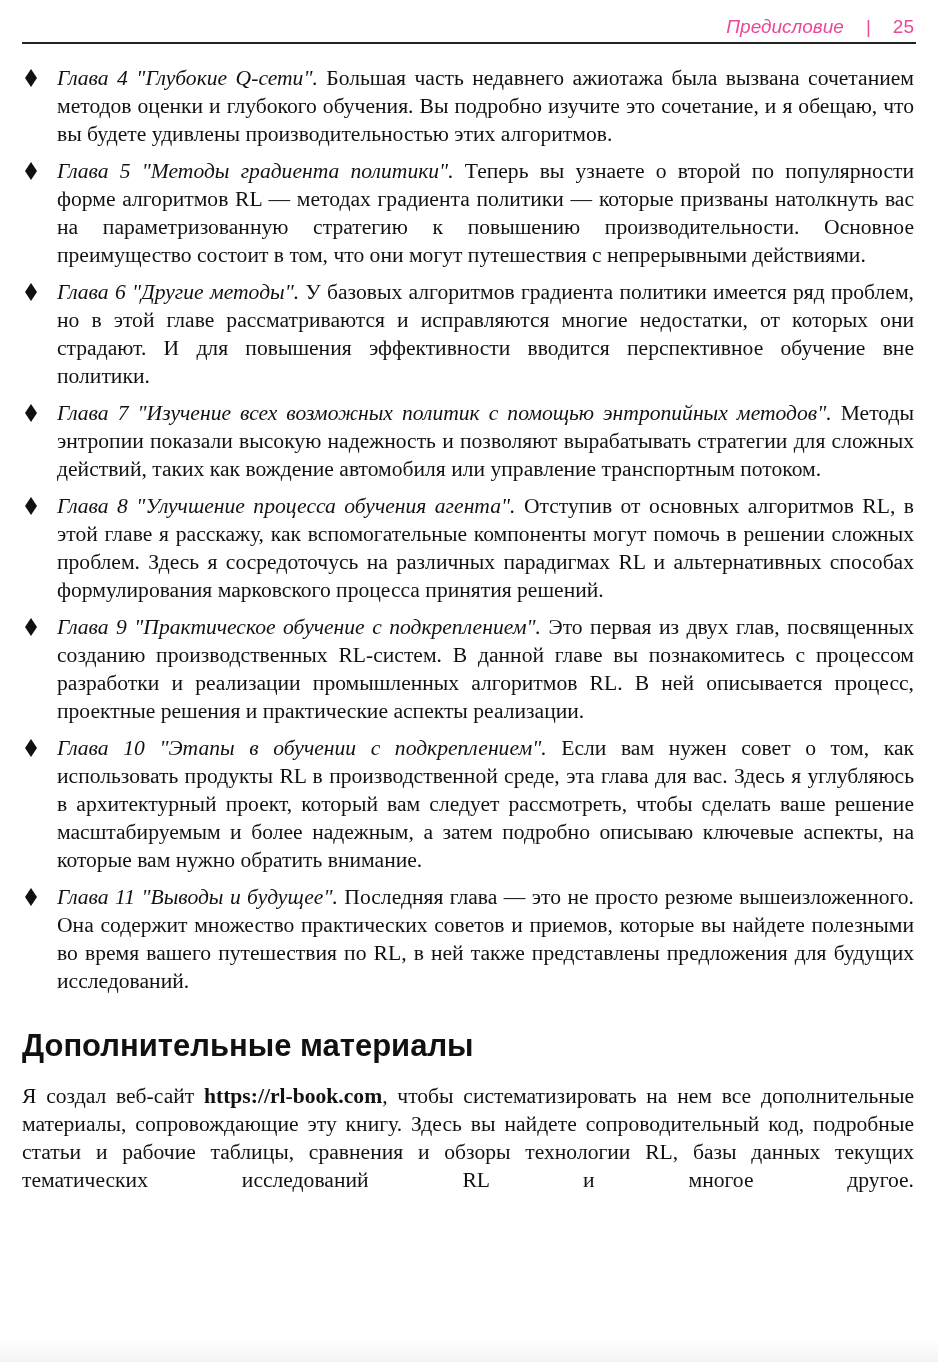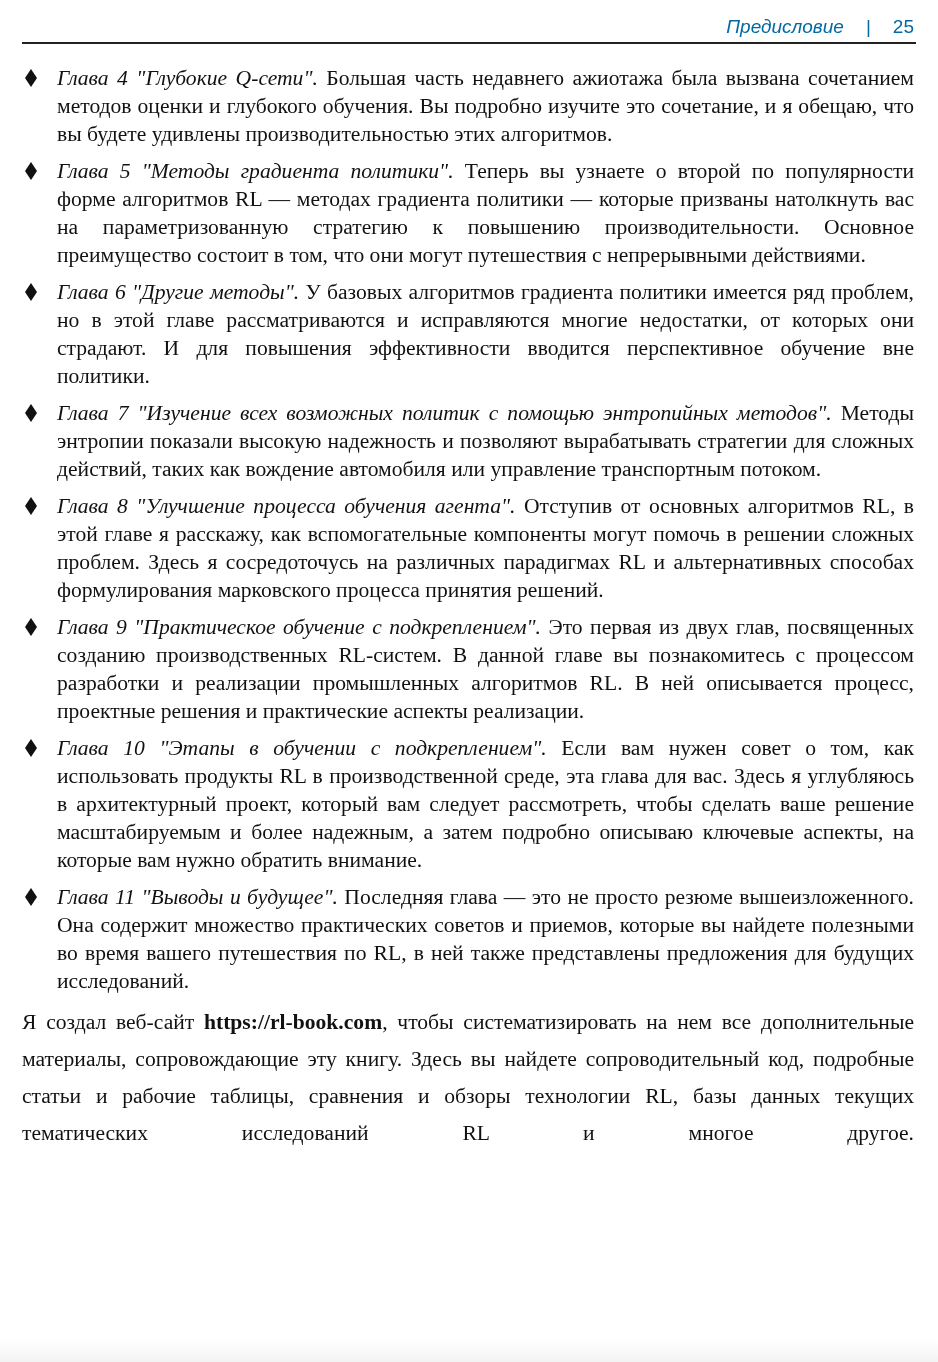--- a/index.html
+++ b/index.html
@@ -8,42 +8,42 @@
       font-family: "Liberation Serif", "DejaVu Serif", serif;
       color: #111;
     }
     .page-header {
       position: absolute; left: 22px; top: 0; width: 894px; height: 42px;
       border-bottom: 2px solid #222;
     }
     .header-right {
       position: absolute; right: 2px; top: 16px;
       font-family: "Liberation Sans", "DejaVu Sans", sans-serif;
-      font-size: 19px; color: #0369a1; white-space: nowrap;
+      font-size: 19px; color: #ec4899; white-space: nowrap;
     }
     .header-title { font-style: italic; }
     .header-sep { display: inline-block; margin: 0 22px; }
     .content { position: absolute; left: 22px; top: 64px; width: 892px; }
     .bullet-item {
       position: relative; padding-left: 35px; margin: 0 0 9px 0;
       font-size: 21.6px; line-height: 28px; text-align: justify;
       hyphens: manual;
     }
     .bullet-icon {
       position: absolute; left: 2px; top: 4px; width: 14px; height: 20px;
     }
     .bullet-icon svg { display: block; }
     .chapter-title { font-style: italic; }
     .section-heading {
       font-family: "Liberation Sans", "DejaVu Sans", sans-serif;
       font-weight: bold; font-size: 31px; line-height: 38px;
       margin: 32px 0 17px 0; letter-spacing: 0px;
     }
     .paragraph {
-      font-size: 21.6px; line-height: 37px; text-align: justify;
+      font-size: 21.6px; line-height: 28px; text-align: justify;
       text-align-last: justify;
     }
     .link-bold { font-weight: bold; }
     .bottom-fade {
       position: absolute; left: 0; bottom: 0; width: 938px; height: 22px;
       background: linear-gradient(to bottom, rgba(255,255,255,0), #f3f3f3);
     }
   </style>
 </head>
 <body>
@@ -115,19 +115,20 @@
     <div class="bullet-item">
       <span class="bullet-icon">
           <svg width="14" height="20" viewBox="0 0 14 20">
             <path d="M7 1 L13 10 L7 19 L1 10 Z" fill="#111"></path>
           </svg>
         </span>
       <span class="chapter-title">Глава 11 "Выводы и будущее".</span><span> Последняя глава — это не просто резюме выше­изложенного. Она содержит множество практических советов и приемов, кото­рые вы найдете полезными во время вашего путешествия по RL, в ней также представлены предложения для будущих исследований.</span>
     </div>
   </div>
 
+  <h2 class="section-heading">Дополнительные материалы</h2>
 
   <p class="paragraph" style="margin:0;">
     <span>Я создал веб-сайт </span><span class="link-bold">https://rl-book.com</span><span>, чтобы систематизировать на нем все допол­нительные материалы, сопровождающие эту книгу. Здесь вы найдете сопроводи­тельный код, подробные статьи и рабочие таблицы, сравнения и обзоры технологии RL, базы данных текущих тематических исследований RL и многое другое.</span>
   </p>
 </div>
 
 <div class="bottom-fade"></div>
 
 </body></html>

